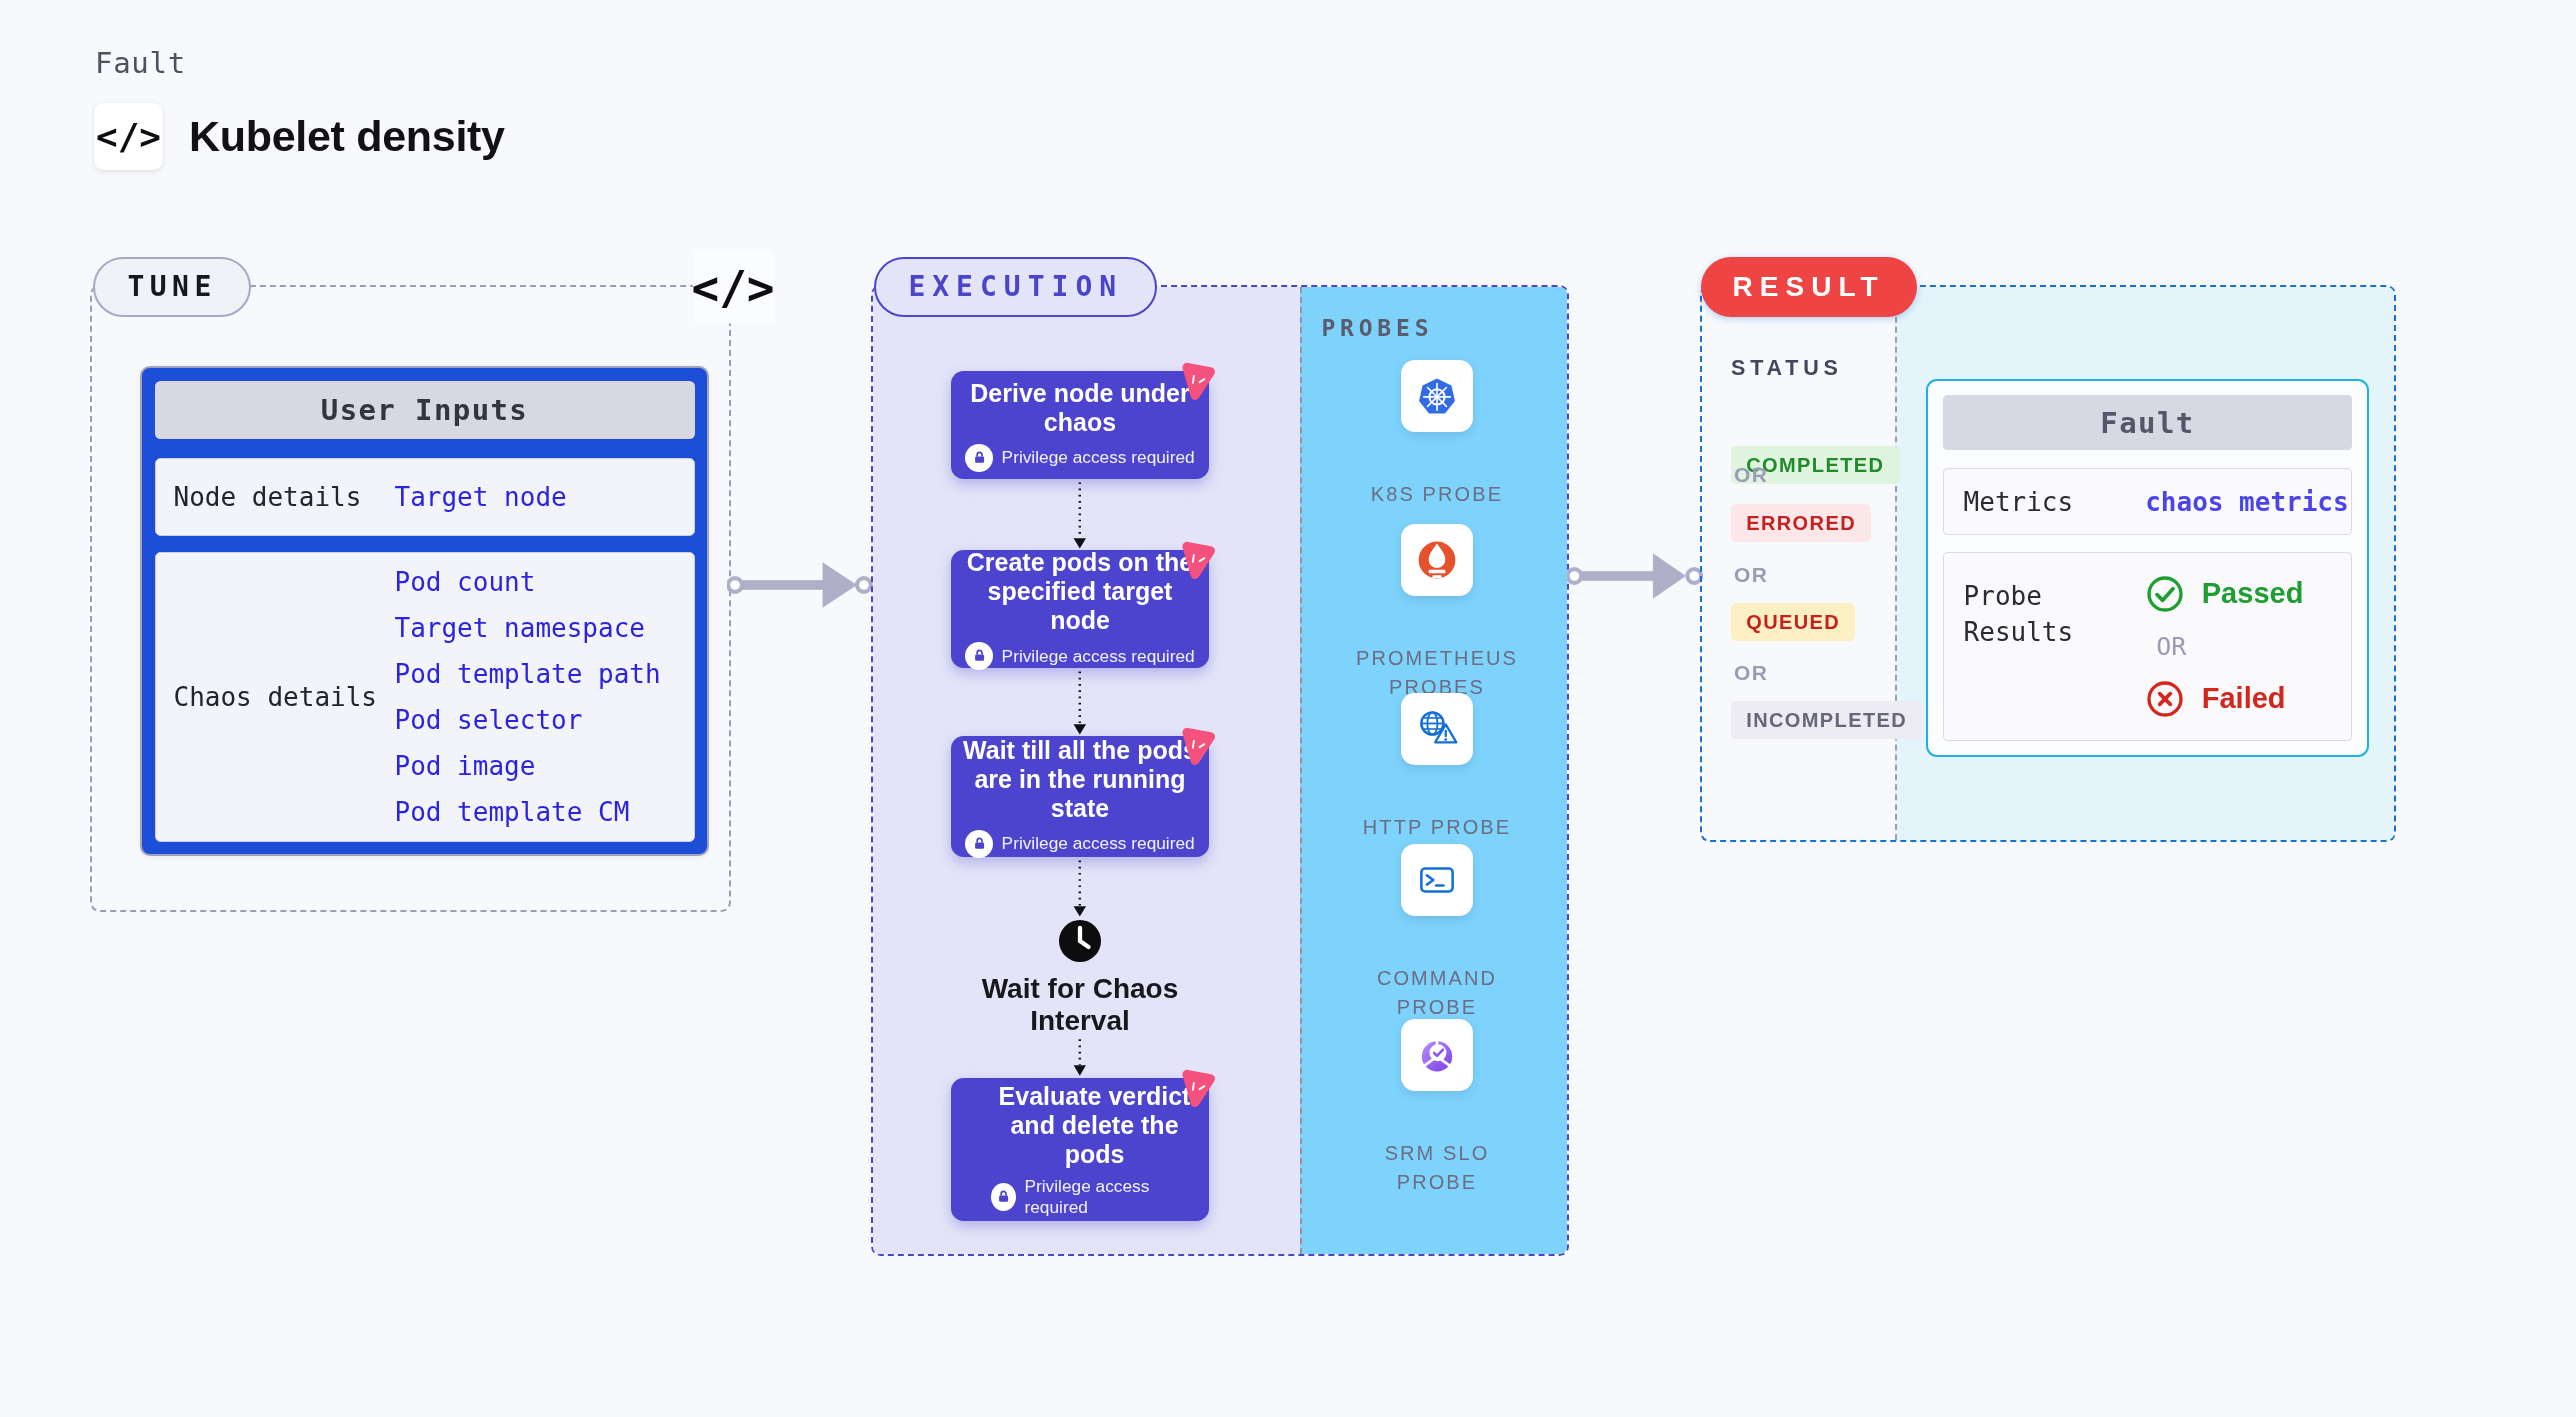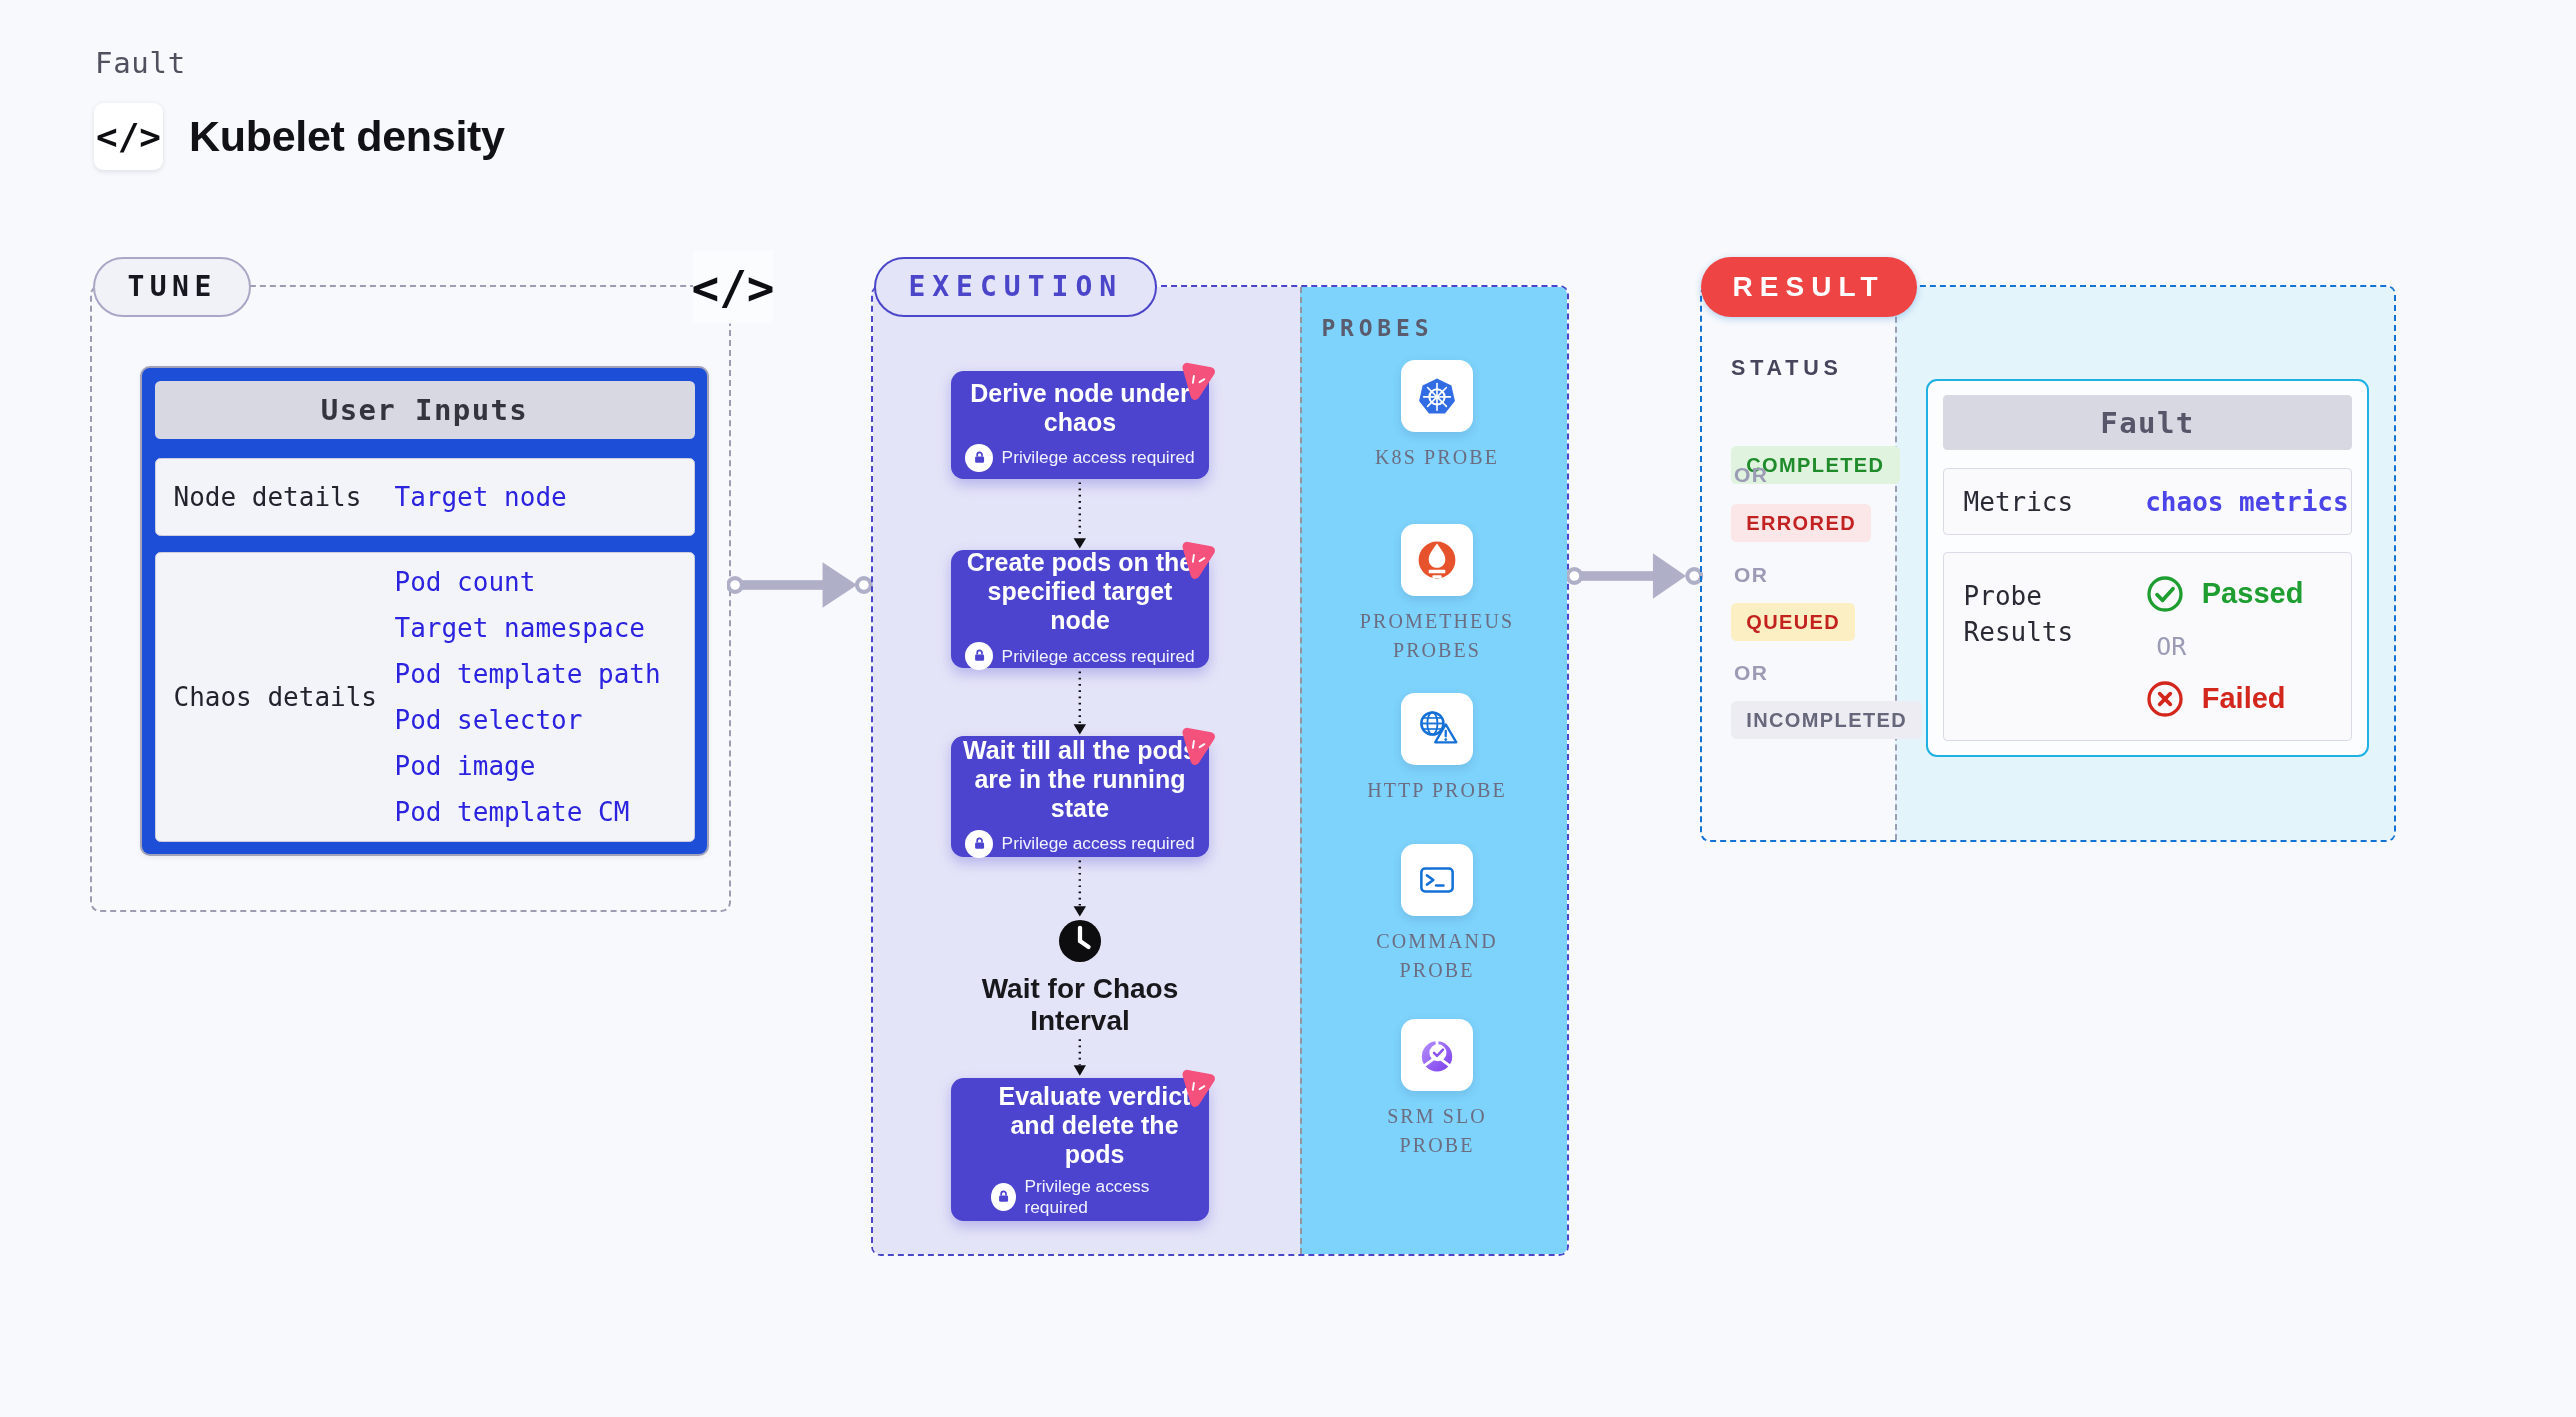--- a/index.html
+++ b/index.html
@@ -47,21 +47,21 @@
   .note-text { color:#F2F2FF; font-size:17.3px; }
   .pink-logo { position:absolute; top:-12.5px; right:-8.3px; width:42px; height:42px; transform:rotate(-6deg); }
 
   .connector { position:absolute; left:195px; width:23.6px; }
   .clock-wrap { position:absolute; left:184px; top:631px; width:46px; height:46px; }
   .wait-label { position:absolute; left:78px; top:686px; width:258px; text-align:center; font-size:28px; font-weight:bold; color:#17171C; line-height:32px; }
   .wait-label-inner { display:inline-block; width:201px; }
 
   .probes-title { position:absolute; left:19.4px; top:28px; font-family:"DejaVu Sans Mono",monospace; font-weight:bold; font-size:23px; letter-spacing:4.8px; color:#5B5B6E; }
   .probe-card { position:absolute; left:99px; width:72px; height:72px; background:#FFFFFF; border-radius:14px; box-shadow:0 3.5px 9.7px rgba(40,40,80,.12); display:flex; align-items:center; justify-content:center; }
-  .probe-label { position:absolute; left:45px; width:180px; text-align:center; font-family:Liberation Serif, serif; font-size:20px; letter-spacing:2.1px; color:#6C6C82; line-height:29px; }
+  .probe-label { position:absolute; left:45px; width:180px; text-align:center; font-family:Liberation Sans, sans-serif; font-size:20px; letter-spacing:2.1px; color:#6C6C82; line-height:29px;margin-top:37px; }
 
   
   .result-box { position:absolute; left:1700px; top:285px; width:696px; height:557px; border:2.8px dashed #1273D4; border-radius:9.7px; }
   .result-pill { left:-1.4px; background:#ef4444; color:#FFFFFF; letter-spacing:7px; box-shadow:0 2.1px 7px rgba(18,115,212,.30); }
   .cyan-panel { position:absolute; left:193px; top:0; bottom:0; right:0; background:#E4F4FB; border-left:2.1px dashed #9C9CB2; border-radius:0 7px 7px 0; }
   .status-title { position:absolute; left:29px; top:69px; font-size:21.5px; font-weight:bold; letter-spacing:4.8px; color:#45455C; }
   .badge { position:absolute; left:29px; display:inline-block; padding:7.6px 15.2px; border-radius:5.5px; font-size:20px; font-weight:bold; letter-spacing:1.4px; white-space:nowrap; }
   .badge-green { background:#DFF3DF; color:#1F8B2A;margin-top:43px; }
   .badge-red { background:#FBE7E7; color:#C32222; }
   .badge-yellow { background:#FCEFC4; color:#C4221F; }

